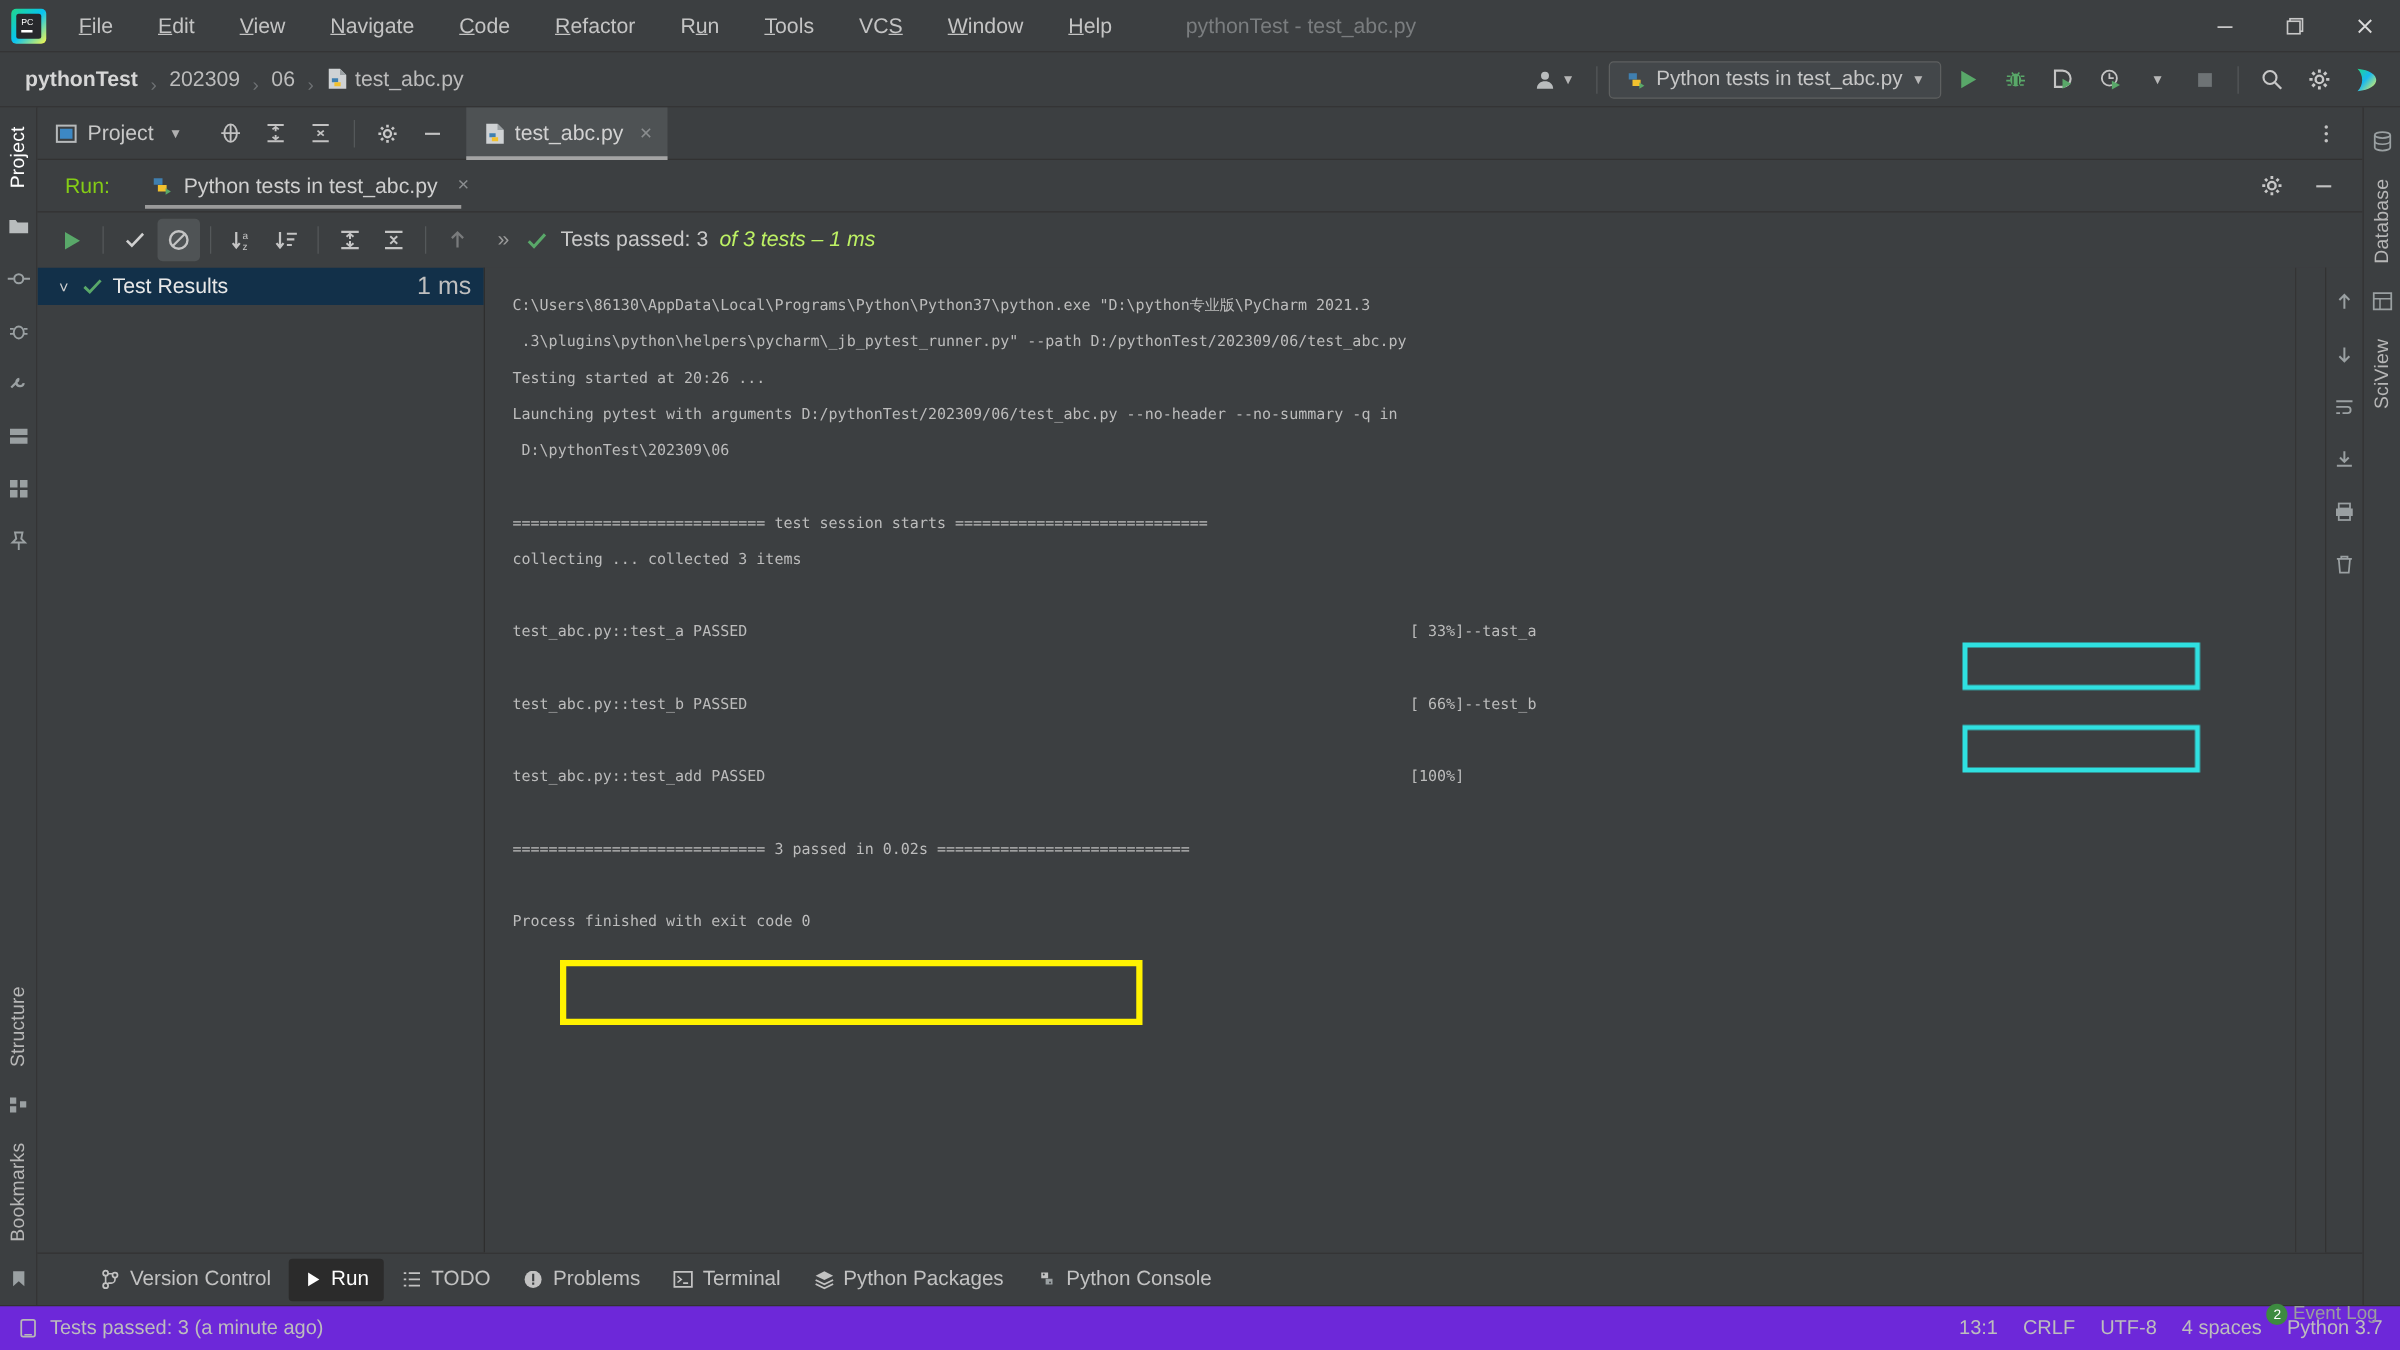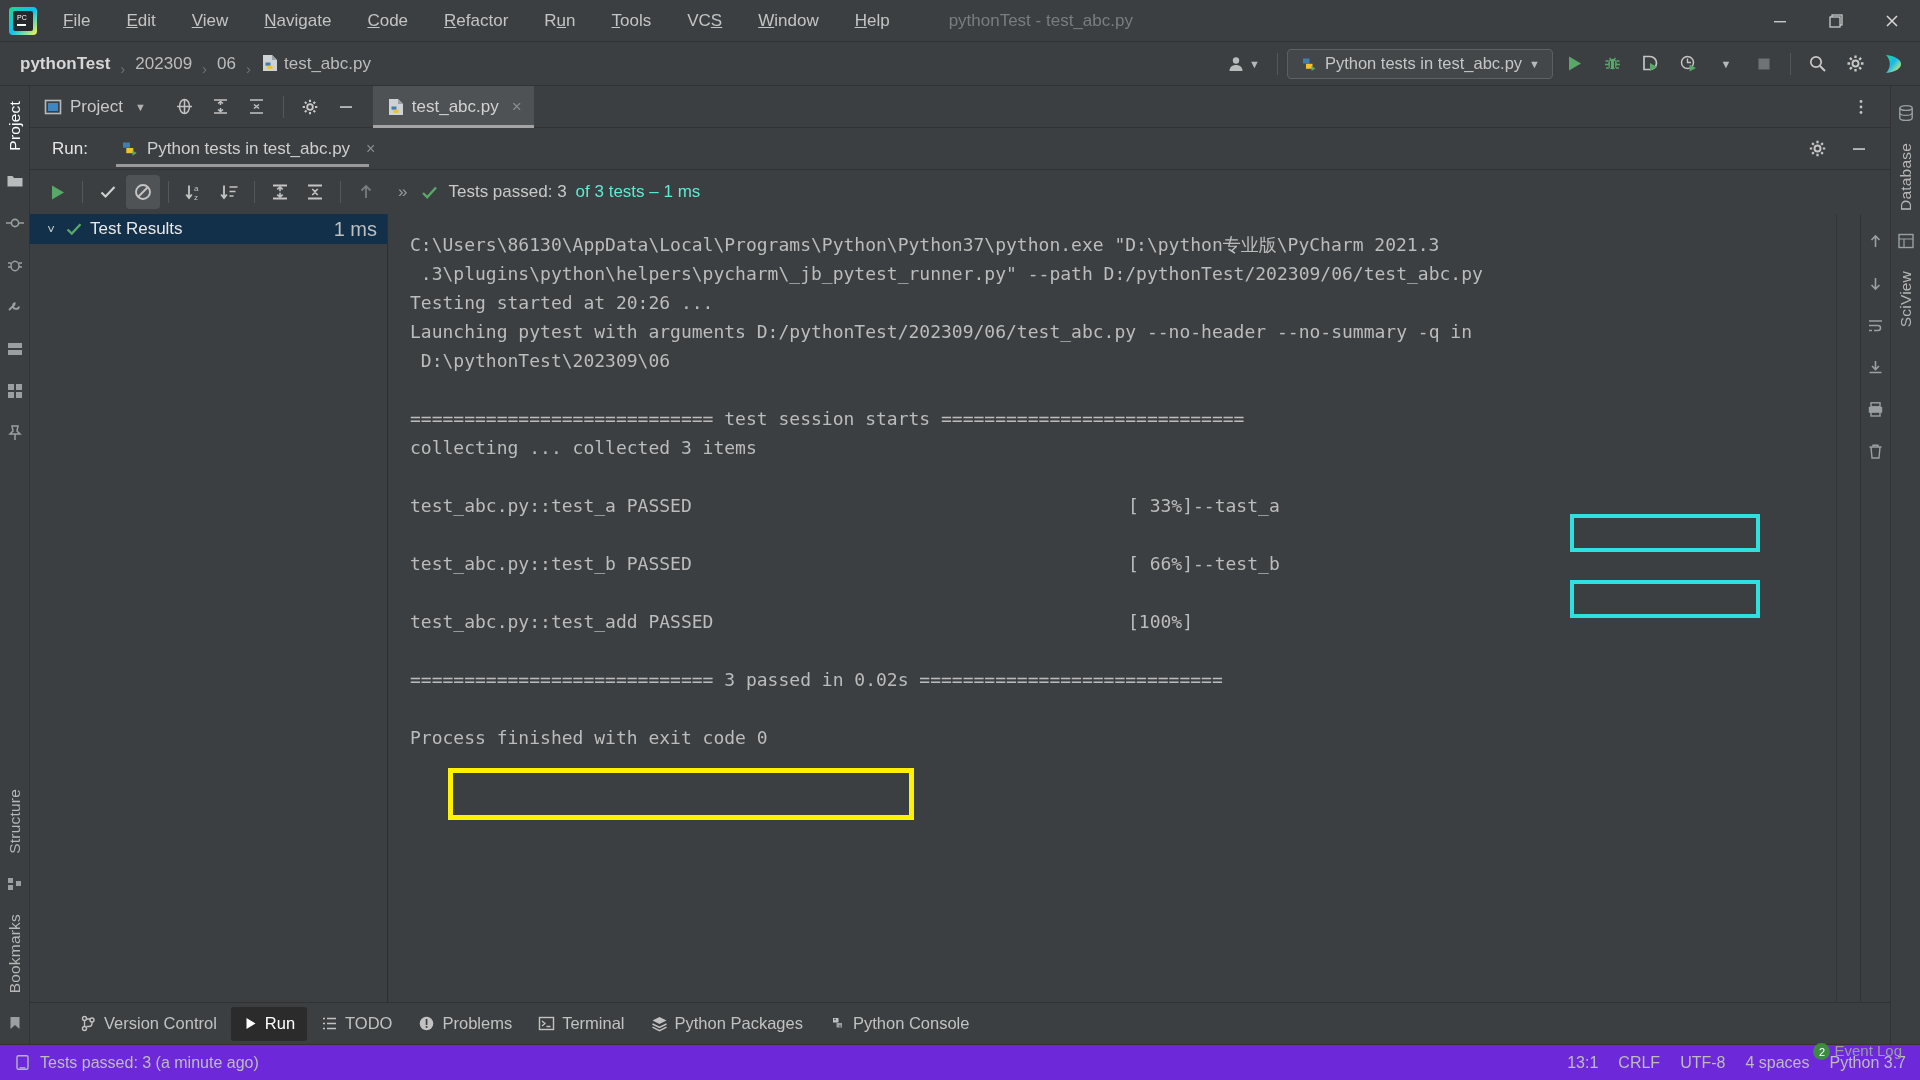--- a/index.html
+++ b/index.html
@@ -87,40 +87,40 @@
   .etab::after { content:""; position:absolute; left:0; right:0; bottom:0; height:3px; background:#a4a4a4; }
   .tw-right { margin-left:auto; display:flex; align-items:center; padding-right:12px; gap:6px; }
 
   
   .runwin { flex:1 1 auto; display:flex; flex-direction:column; min-height:0; background:#3c3f41; }
 
   .run-tabbar {
     height:42px; flex:0 0 42px; display:flex; align-items:center; padding-left:22px;
     border-bottom:1px solid #323232;
   }
-  .run-label { color:#e5e5e5; font-size:17px; margin-right:26px; }
+  .run-label { color:#84cc16; font-size:17px; margin-right:26px; }
   .run-tab {
     display:flex; align-items:center; gap:8px; height:42px; padding:0 6px;
     font-size:17px; color:#cfcfcf; position:relative; white-space:nowrap;
   }
   .run-tab::after { content:""; position:absolute; left:2px; right:12px; bottom:3px; height:3px; background:#9a9a9a; }
   .run-tab .x { color:#8a8d8f; margin-left:8px; font-size:16px; }
   .run-tabbar-right { margin-left:auto; display:flex; align-items:center; gap:8px; padding-right:14px; }
 
   .run-toolbar {
     height:44px; flex:0 0 44px; display:flex; align-items:center; padding-left:10px; gap:1px;
   }
   .tb { width:34px; height:34px; display:flex; align-items:center; justify-content:center; border-radius:4px; }
   .tb.active { background:#4f5355; }
   .tb.dis { opacity:.45; }
   .tb-sep { width:1px; height:22px; background:#54585a; margin:0 7px; }
   .status-line { display:flex; align-items:center; gap:9px; margin-left:14px; font-size:17px; white-space:nowrap; }
   .status-line .chev { color:#9a9a9a; font-size:17px; margin-right:4px; }
   .st-main { color:#c9c9c9; }
-  .st-dim { color:#5eead4; }
+  .st-dim { color:#bef264;font-style:italic; }
 
   .run-body { flex:1 1 auto; display:flex; min-height:0; }
 
   
   .tree {
     width:358px; flex:0 0 358px; background:#3c3f41; border-right:1px solid #2e2e2e;
     overflow:hidden;
   }
   .tree-row {
     display:flex; align-items:center; height:30px; padding:0 10px 0 14px; gap:7px;
@@ -128,21 +128,21 @@
   }
   .tree-row .dur { margin-left:auto; color:#bfbfbf; font-size:20px; }
   .tree-caret { color:#cfcfcf; font-size:13px; width:14px; text-align:center; }
 
   
   .console {
     flex:1 1 auto; background:#3c3f41; position:relative; overflow:hidden;
     padding:16px 0 0 0;
   }
   .con-lines {
-    font-family:"DejaVu Sans Mono", monospace; font-size:18px; line-height:29px;
+    font-family:"DejaVu Sans Mono", monospace; font-size:12px; line-height:29px;
     color:#bcbcbc; white-space:pre; padding-left:22px;
   }
   .con-line { height:29px; position:relative; }
   .con-line.blank { }
   .con-line .right { position:absolute; }
 
   
   .anno { position:absolute; pointer-events:none; }
 
   .con-scroll-right {

